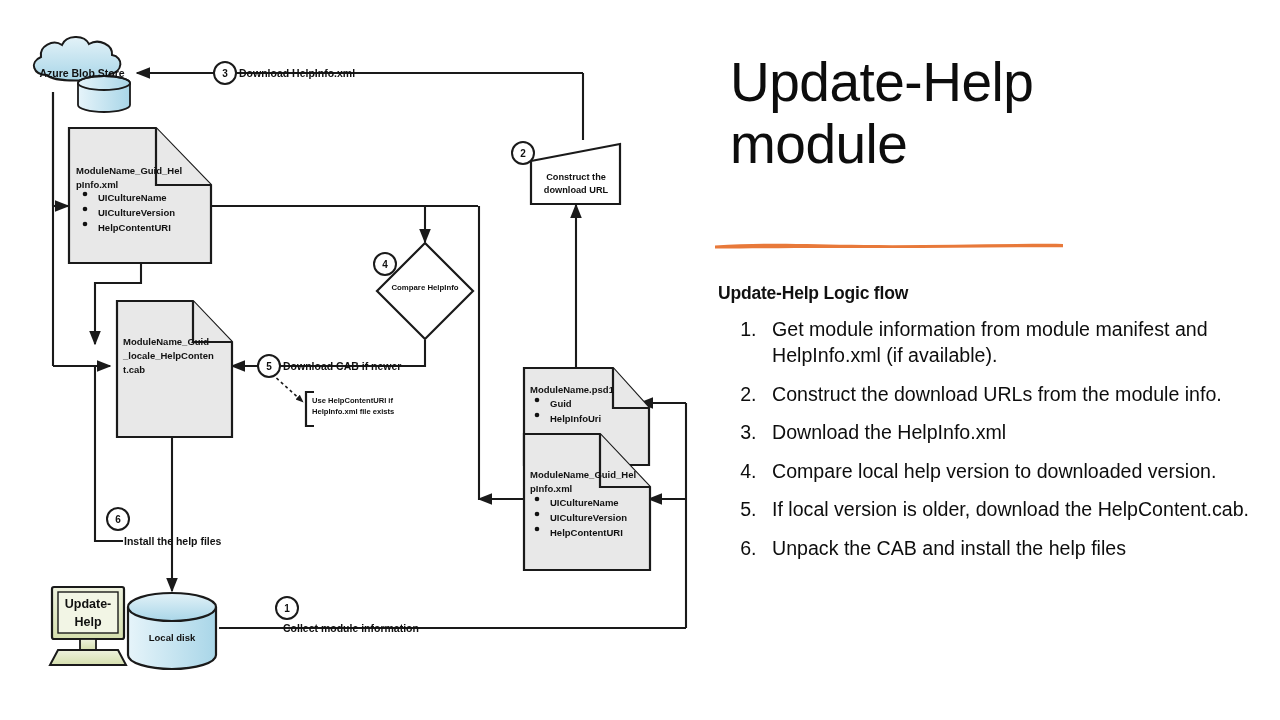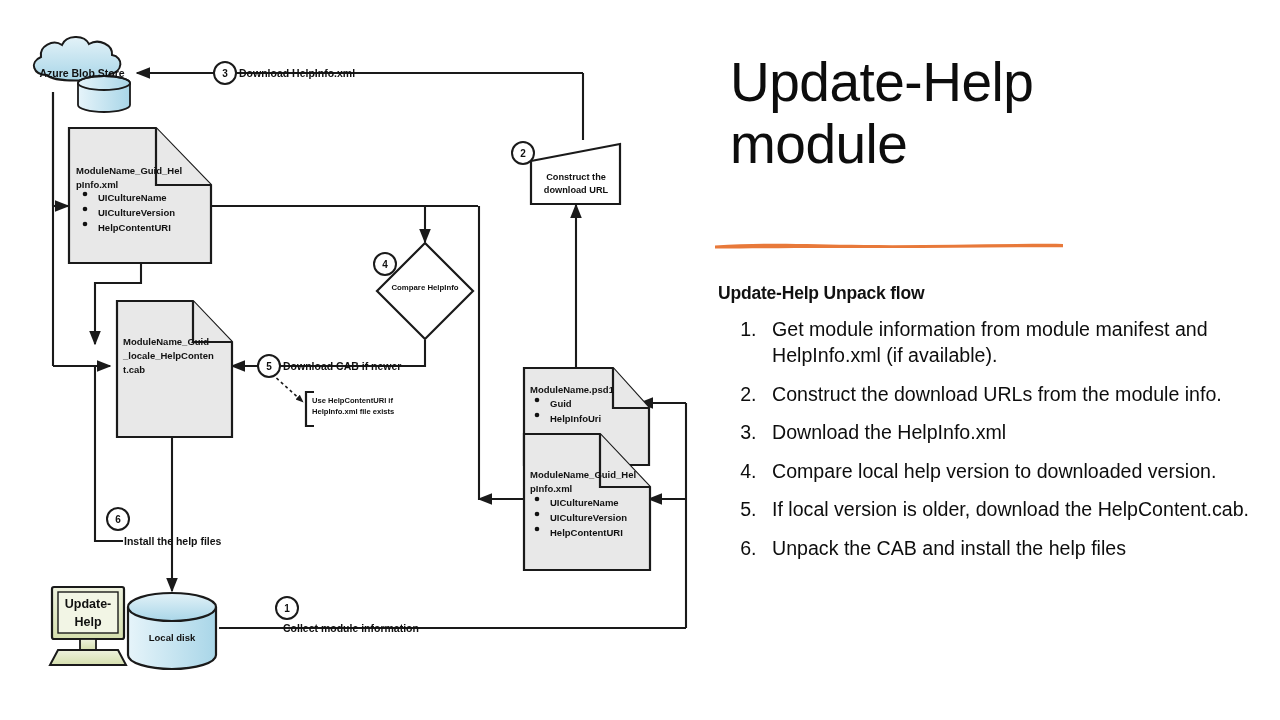--- a/index.html
+++ b/index.html
@@ -225,21 +225,21 @@
     <div id="title">
       <div>Update-Help</div>
       <div>module</div>
     </div>
 
     <svg id="accent" viewBox="0 0 350 9" preserveAspectRatio="none">
       <path d="M1,5.6 C55,2.2 92,4.4 150,5.0 C215,5.7 280,3.6 349,3.9
                L349,7.2 C280,7.0 215,8.4 150,8.0 C92,7.6 55,8.3 1,8.6 Z" fill="#E8793A"></path>
     </svg>
 
-    <div id="subhead">Update-Help Unpack flow</div>
+    <div id="subhead">Update-Help Logic flow</div>
 
     <ol id="steps">
       <li>Get module information from module manifest and HelpInfo.xml (if available).</li>
       <li>Construct the download URLs from the module info.</li>
       <li>Download the HelpInfo.xml</li>
       <li>Compare local help version to downloaded version.</li>
       <li>If local version is older, download the HelpContent.cab.</li>
       <li>Unpack the CAB and install the help files</li>
     </ol>
   </div>

